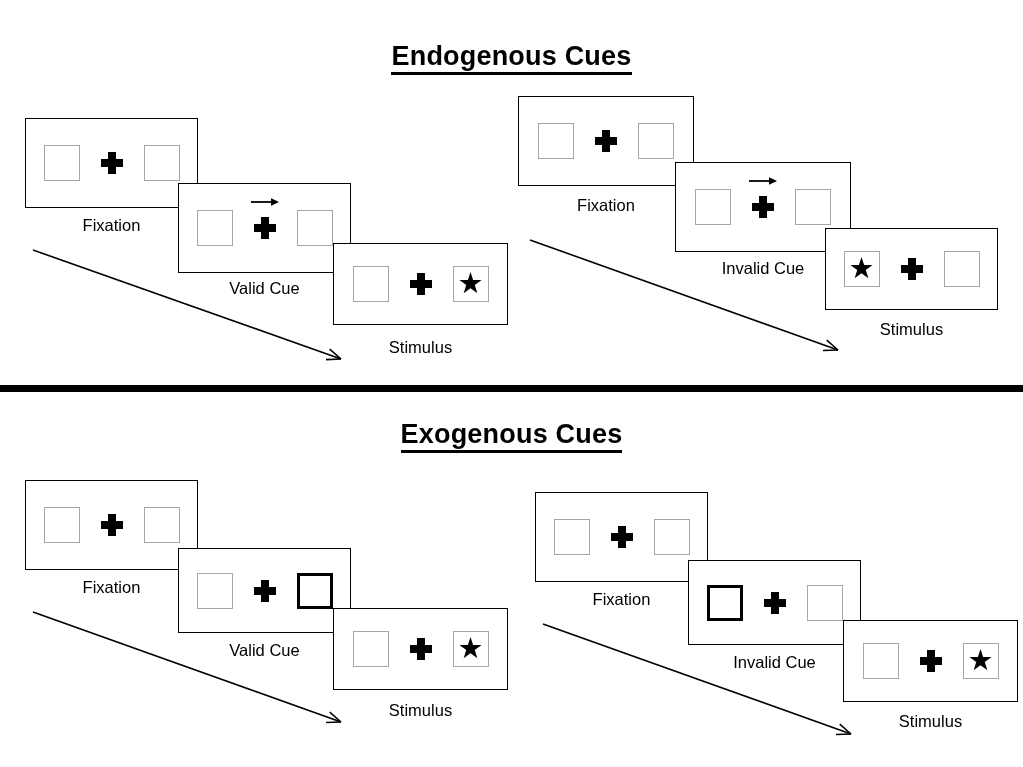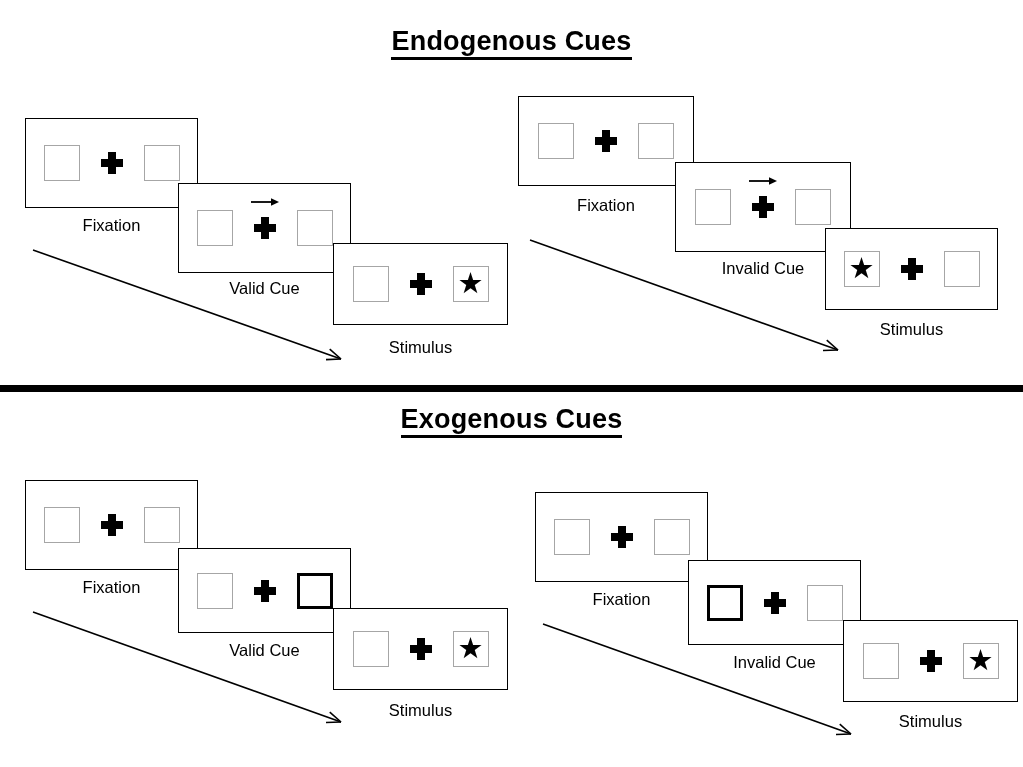--- a/index.html
+++ b/index.html
@@ -40,21 +40,21 @@
 
   .caption{position:absolute;font-size:16.5px;font-weight:normal;
            text-align:center;white-space:nowrap;}
 
   .timearrow{position:absolute;}
 </style>
 </head>
 <body>
 
 <div id="stage">
-    <div class="section-title" style="top: 26px;"><span>Endogenous Cues</span></div>
+    <div class="section-title" style="top: 41px;"><span>Endogenous Cues</span></div>
     <svg class="timearrow" width="332" height="133" style="left: 21px; top: 238px;">
       <line x1="12" y1="12" x2="320" y2="121" stroke="#000" stroke-width="1.6"></line>
       <line x1="320" y1="121" x2="305.0119136663841" y2="121.5977190444309" stroke="#000" stroke-width="1.6"></line>
       <line x1="320" y1="121" x2="308.7243138254421" y2="111.10763419131277" stroke="#000" stroke-width="1.6"></line>
     </svg>
     <div class="frame" style="left: 25px; top: 118px; width: 173px; height: 90px;">
       <div class="row">
         <div class="sq"></div>
         <div class="gap"></div>
         <div class="plus">
@@ -141,21 +141,21 @@
         <div class="gap"></div>
         <div class="plus">
           <div class="pv"></div>
           <div class="ph"></div>
         </div>
         <div class="gap"></div>
         <div class="sq"></div>
       </div>
     </div>
     <div class="caption" style="left: 825px; top: 320px; width: 173px;">Stimulus</div>
-    <div class="section-title" style="top: 404px;"><span>Exogenous Cues</span></div>
+    <div class="section-title" style="top: 419px;"><span>Exogenous Cues</span></div>
     <svg class="timearrow" width="332" height="134" style="left: 21px; top: 600px;">
       <line x1="12" y1="12" x2="320" y2="122" stroke="#000" stroke-width="1.6"></line>
       <line x1="320" y1="122" x2="305.0102530490964" y2="122.55451451547842" stroke="#000" stroke-width="1.6"></line>
       <line x1="320" y1="122" x2="308.7528746767532" y2="112.07517395803931" stroke="#000" stroke-width="1.6"></line>
     </svg>
     <div class="frame" style="left: 25px; top: 480px; width: 173px; height: 90px;">
       <div class="row">
         <div class="sq"></div>
         <div class="gap"></div>
         <div class="plus">

